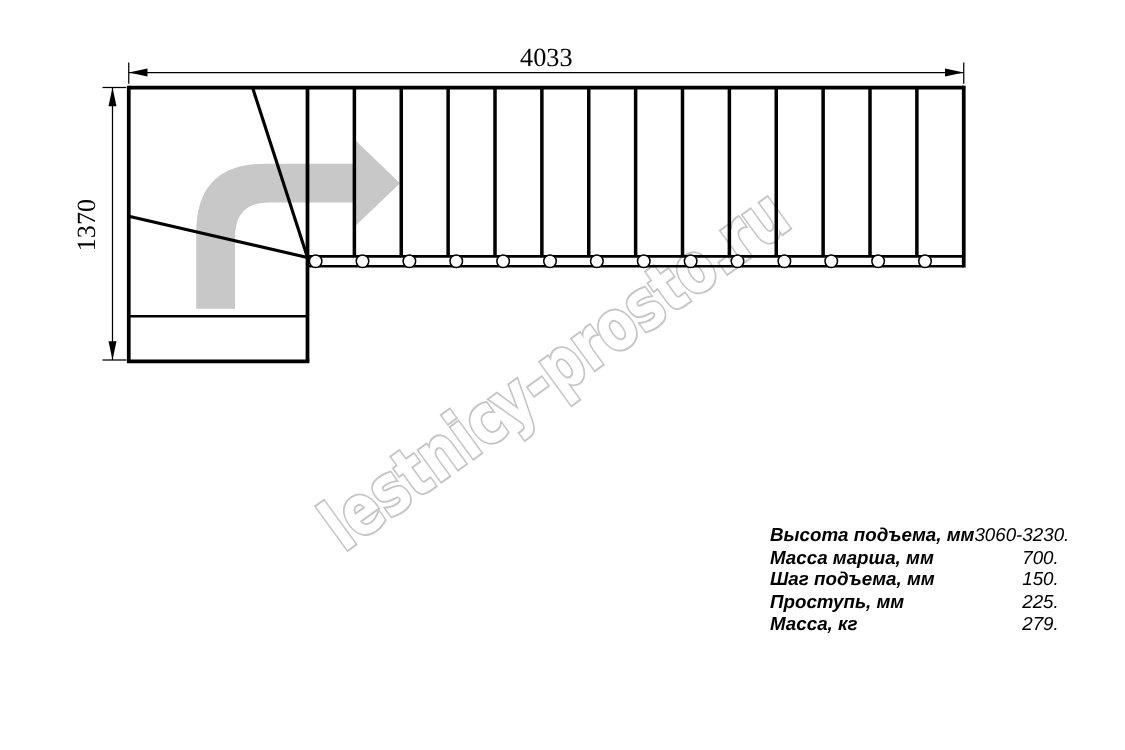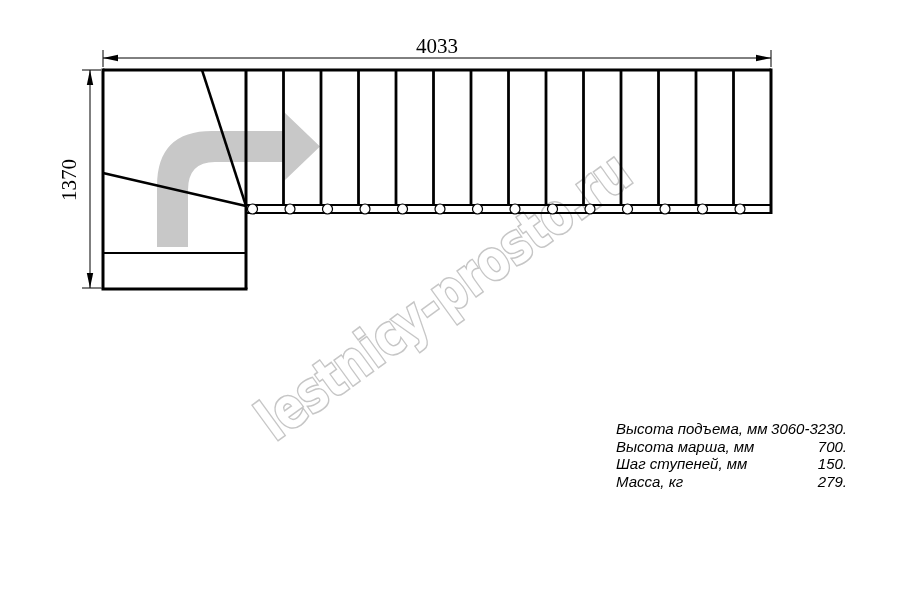--- a/index.html
+++ b/index.html
@@ -19,21 +19,21 @@
   }
   .spec-table{
     position:absolute;left:616px;top:420px;width:231px;
     font-family:"Liberation Sans",sans-serif;
     font-style:italic;font-size:15px;color:#000;
   }
   .spec-row{
     display:flex;justify-content:space-between;
     line-height:17.7px;white-space:nowrap;
   }
-  .spec-label{text-align:left;}
+  .spec-label{text-align:left;font-weight:bold;}
   .spec-value{text-align:center;}
 </style>
 </head>
 <body>
 
 <svg id="drawing" width="900" height="600" viewBox="0 0 900 600" xmlns="http://www.w3.org/2000/svg">
 
   <path d="M 157 247 L 157 186 Q 157 131 212 131 L 284 131 L 284 112 L 320 146.5 L 284 181 L 284 162 L 215 162 Q 188 162 188 190 L 188 247 Z" fill="#c8c8c8" stroke="none"></path>
 
   <text class="watermark" transform="translate(275 442) rotate(-36)" fill="#ffffff" stroke="#c6c6c6" stroke-width="3.2" textLength="445" lengthAdjust="spacingAndGlyphs">lestnicy-prosto.ru</text>
@@ -106,24 +106,28 @@
     <text class="dim-text" transform="translate(76 180) rotate(-90)" text-anchor="middle">1370</text>
   </g>
 </svg>
 
 <div class="spec-table">
   <div class="spec-row">
     <span class="spec-label">Высота подъема, мм</span>
     <span class="spec-value">3060-3230.</span>
   </div>
   <div class="spec-row">
-    <span class="spec-label">Высота марша, мм</span>
+    <span class="spec-label">Масса марша, мм</span>
     <span class="spec-value">700.</span>
   </div>
   <div class="spec-row">
-    <span class="spec-label">Шаг ступеней, мм</span>
+    <span class="spec-label">Шаг подъема, мм</span>
     <span class="spec-value">150.</span>
+  </div>
+  <div class="spec-row">
+    <span class="spec-label">Проступь, мм</span>
+    <span class="spec-value">225.</span>
   </div>
   <div class="spec-row">
     <span class="spec-label">Масса, кг</span>
     <span class="spec-value">279.</span>
   </div>
 </div>
 
 </body></html>

